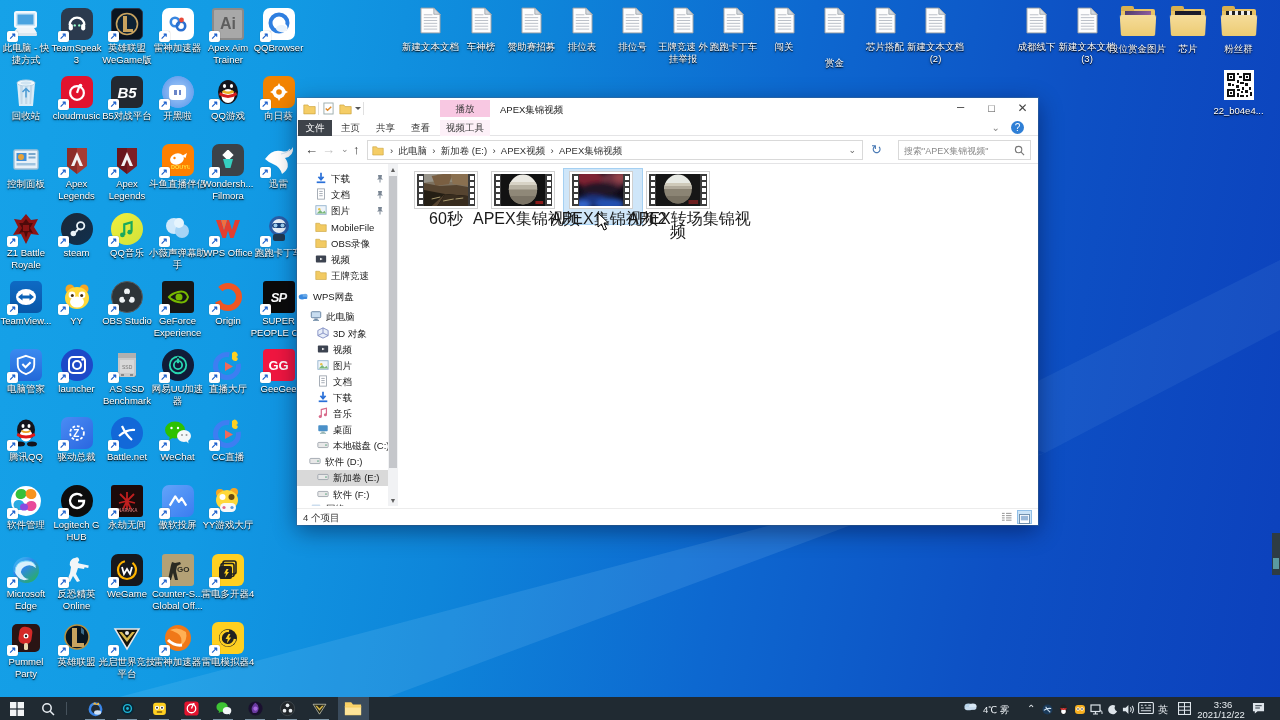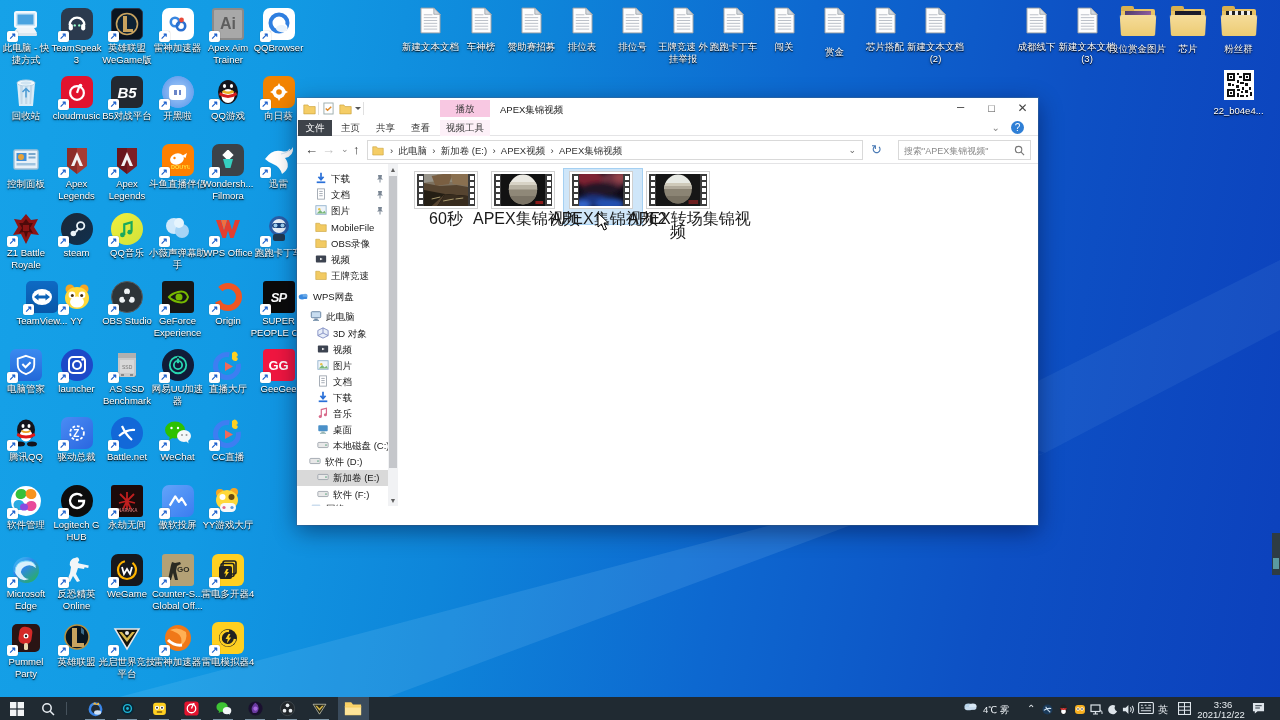--- a/index.html
+++ b/index.html
@@ -296,21 +296,21 @@
     <div class="ig"><svg width="32" height="32" viewBox="0 0 32 32">
         <circle cx="16" cy="13" r="10" fill="#2a5ea8"></circle>
         <circle cx="16" cy="13" r="7" fill="#e8f0f8"></circle>
         <rect x="9" y="10" width="14" height="5" rx="2.5" fill="#18407c"></rect>
         <circle cx="12.5" cy="12.5" r="2" fill="#9fd0f0"></circle>
         <circle cx="19.5" cy="12.5" r="2" fill="#9fd0f0"></circle>
         <rect x="10" y="21" width="12" height="7" rx="2" fill="#203850"></rect>
       </svg><div class="sc"></div></div>
     <div class="lb">跑跑卡丁车</div>
   </div>
-<div class="dic" style="left:16px;top:281px;width:52px">
+<div class="dic" style="left:0.0px;top:281px;width:52px">
     <div class="ig">
       <div class="sq" style="background:linear-gradient(#0e6ac4,#0857a8);border-radius:5px">
         <svg width="26" height="26" viewBox="0 0 26 26">
           <ellipse cx="13" cy="13" rx="10" ry="8" fill="#fff"></ellipse>
           <path d="M5 13 l4.5 -3.5 v2 h7 v-2 L21 13 l-4.5 3.5 v-2 h-7 v2 Z" fill="#0b62b8"></path>
         </svg>
       </div>
       <div class="sc"></div>
     </div>
     <div class="lb">TeamView...</div>
@@ -730,21 +730,21 @@
       <path d="M4 8 h9 M4 11 h14 M4 14 h14 M4 17 h14 M4 20 h14 M4 23 h14" stroke="#b9bec6" stroke-width="1"></path>
     </svg>
     <div class="lb" style="margin-top:7px">闯关</div>
   </div>
 <div class="dic" style="left:808.5px;top:7px">
     <svg width="21" height="27" viewBox="0 0 22 28" style="display:block;margin:0 auto">
       <path d="M1 1 h13.5 L21 7.5 V27 H1 Z" fill="#fdfdfd" stroke="#9aa0a6" stroke-width="1"></path>
       <path d="M14.5 1 L21 7.5 H14.5 Z" fill="#d4d9df" stroke="#9aa0a6" stroke-width="0.8"></path>
       <path d="M4 8 h9 M4 11 h14 M4 14 h14 M4 17 h14 M4 20 h14 M4 23 h14" stroke="#b9bec6" stroke-width="1"></path>
     </svg>
-    <div class="lb" style="margin-top:12px">赏金</div>
+    <div class="lb" style="margin-top:23px">赏金</div>
   </div>
 <div class="dic" style="left:859.0px;top:7px">
     <svg width="21" height="27" viewBox="0 0 22 28" style="display:block;margin:0 auto">
       <path d="M1 1 h13.5 L21 7.5 V27 H1 Z" fill="#fdfdfd" stroke="#9aa0a6" stroke-width="1"></path>
       <path d="M14.5 1 L21 7.5 H14.5 Z" fill="#d4d9df" stroke="#9aa0a6" stroke-width="0.8"></path>
       <path d="M4 8 h9 M4 11 h14 M4 14 h14 M4 17 h14 M4 20 h14 M4 23 h14" stroke="#b9bec6" stroke-width="1"></path>
     </svg>
     <div class="lb" style="margin-top:7px">芯片搭配</div>
   </div>
 <div class="dic" style="left:909.5px;top:7px">
@@ -1124,20 +1124,30 @@
           <i></i>
           <i></i>
         </div>
       </div>
     </div>
 <div class="flab" style="left:117px;top:114px;width:100px;margin-left:-18px">60秒</div>
 <div class="flab" style="left:194px;top:114px;width:100px;margin-left:-18px">APEX集锦视频</div>
 <div class="flab" style="left:272px;top:114px;width:100px;margin-left:-18px">APEX集锦视频2</div>
 <div class="flab" style="left:349px;top:114px;width:100px;margin-left:-18px">APEX转场集锦视
 频</div>
+<div style="position:absolute;left:0;bottom:0;width:100%;height:17px;background:#fff;border-top:1px solid #ececec">
+<div style="position:absolute;left:6px;top:3px;font-size:9.5px;color:#333">4 个项目</div>
+<svg width="11" height="10" style="position:absolute;right:26px;top:3px" viewBox="0 0 12 11">
+        <path d="M1 1.5 h3 M1 4 h3 M1 6.5 h3 M1 9 h3 M5.5 1.5 h6 M5.5 4 h6 M5.5 6.5 h6 M5.5 9 h6" stroke="#888" stroke-width="1"></path>
+      </svg>
+<div style="position:absolute;right:6px;top:1px;width:15px;height:14px;background:#cce4f7;border:1px solid #90bfe8"><svg width="11" height="10" style="margin:1px" viewBox="0 0 12 11">
+          <rect x="0.5" y="0.5" width="11" height="10" fill="#fff" stroke="#6a8aa8"></rect>
+          <rect x="2" y="2" width="8" height="5" fill="#9ab8d8"></rect>
+        </svg></div>
+</div>
 </div>
 <svg width="13" height="19" style="position:absolute;left:597px;top:212px" viewBox="0 0 13 19">
     <path d="M1 1 L1 15 L4.5 12 L7 18 L9.5 17 L7 11 L11.5 11 Z" fill="#fff" stroke="#000" stroke-width="1"></path>
   </svg>
 <div style="position:absolute;left:0;top:697px;width:1280px;height:23px;background:#202a32">
 <svg width="14" height="14" style="position:absolute;left:10px;top:5px" viewBox="0 0 16 16">
       <rect x="0" y="0" width="7.3" height="7.3" fill="#f2f4f6"></rect>
       <rect x="8.7" y="0" width="7.3" height="7.3" fill="#f2f4f6"></rect>
       <rect x="0" y="8.7" width="7.3" height="7.3" fill="#f2f4f6"></rect>
       <rect x="8.7" y="8.7" width="7.3" height="7.3" fill="#f2f4f6"></rect>

